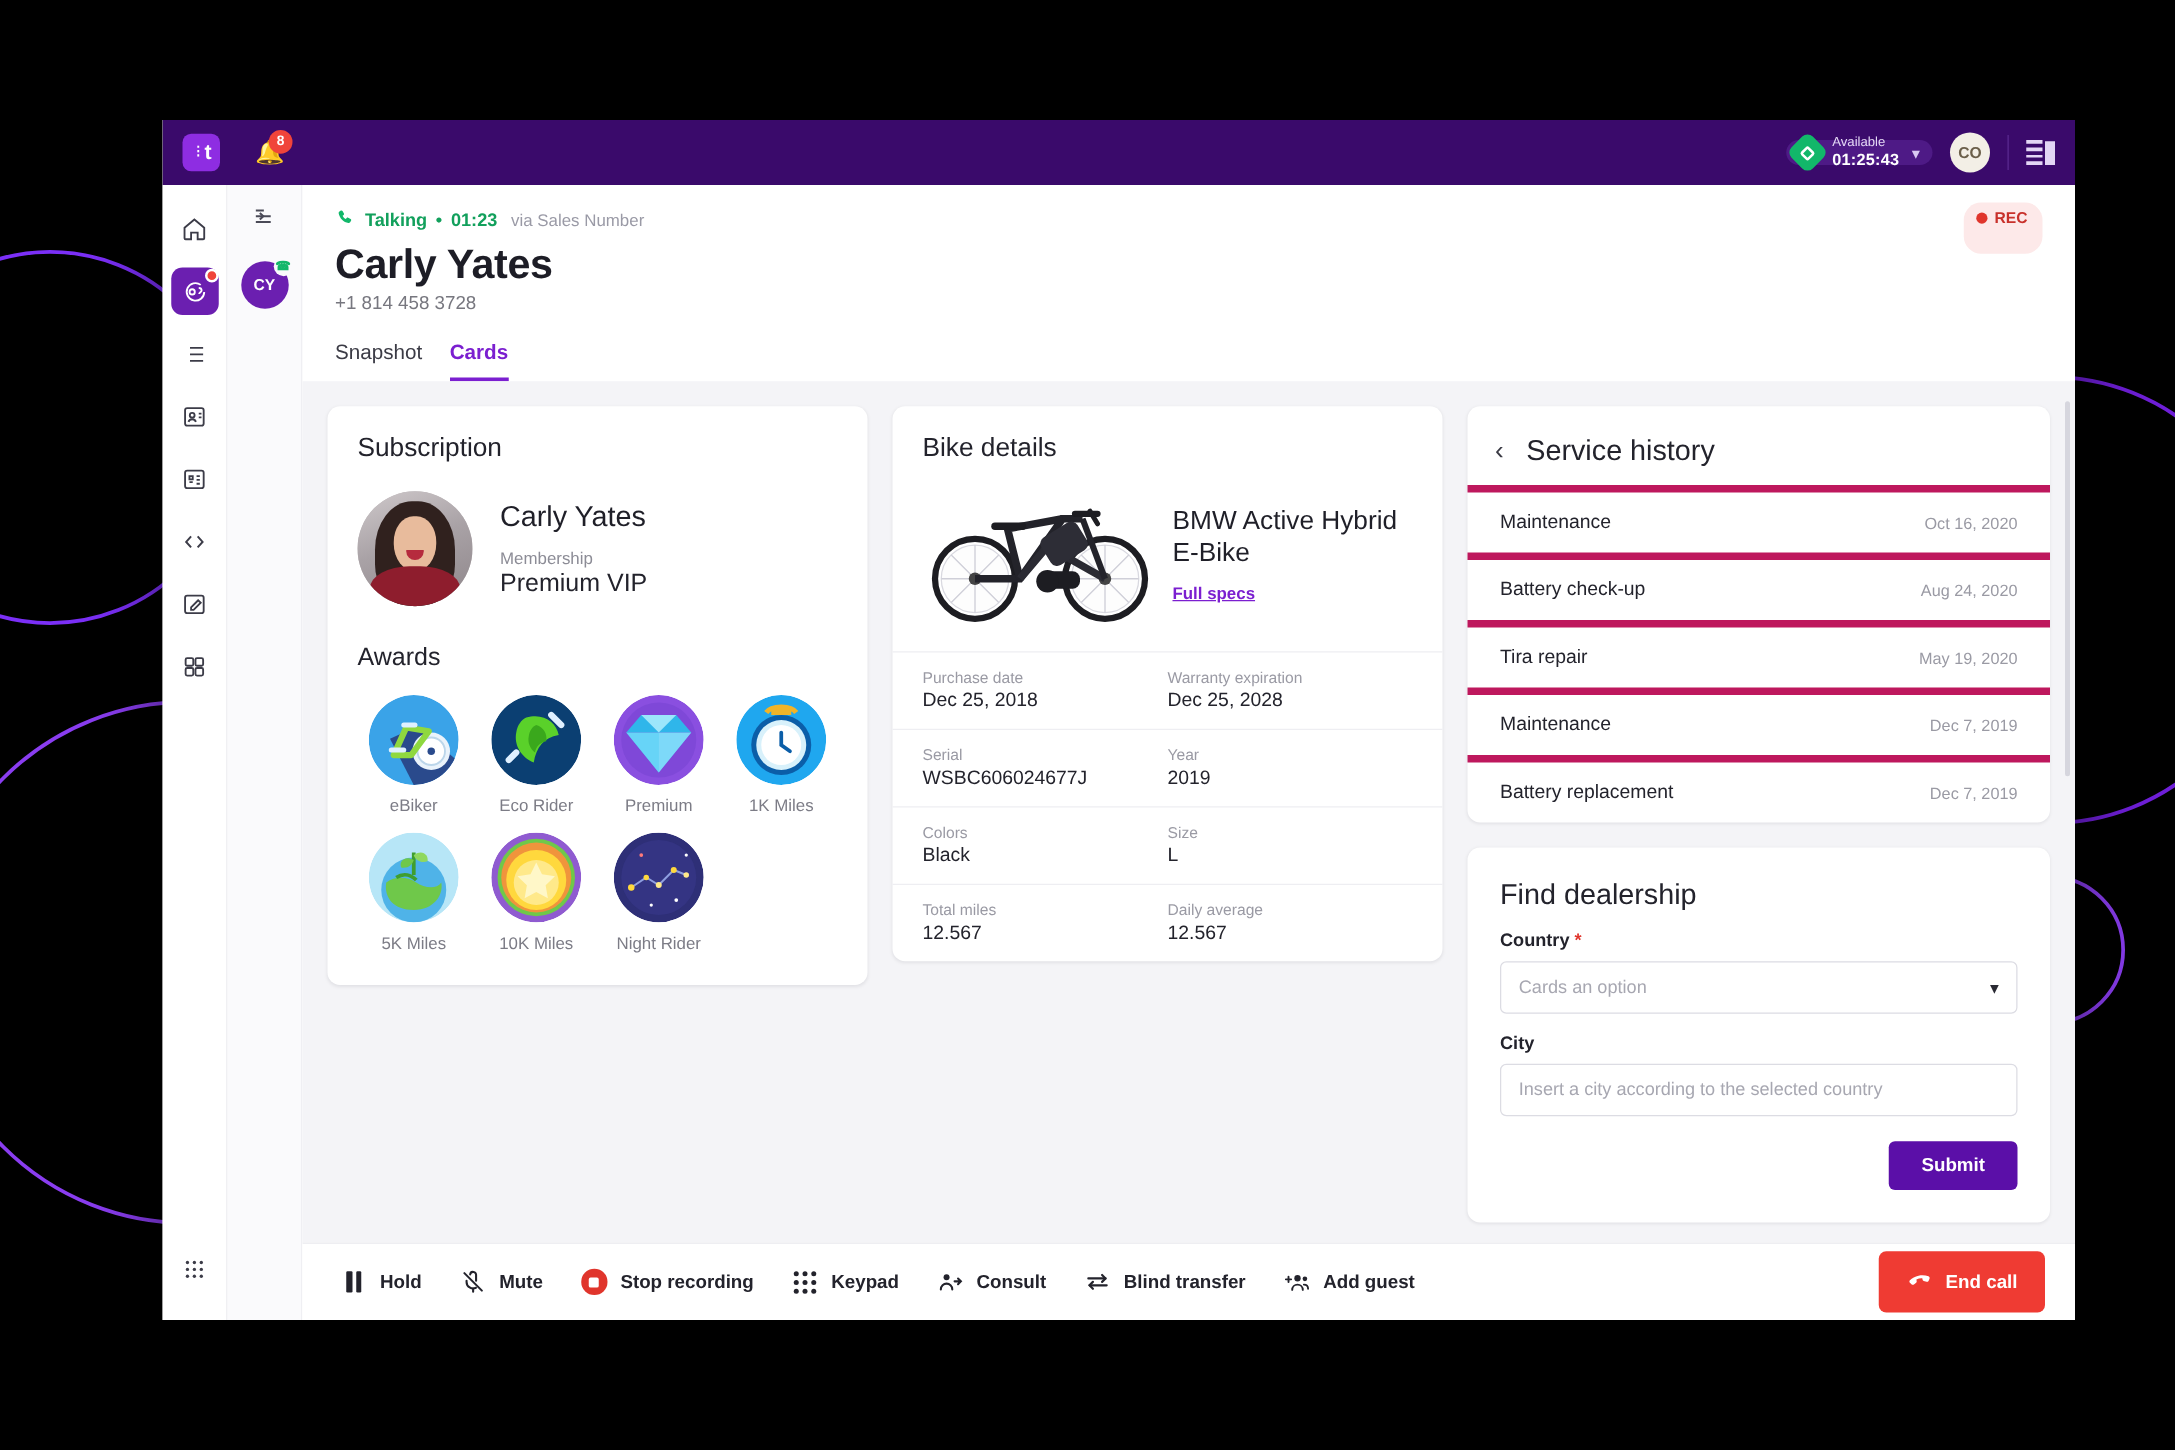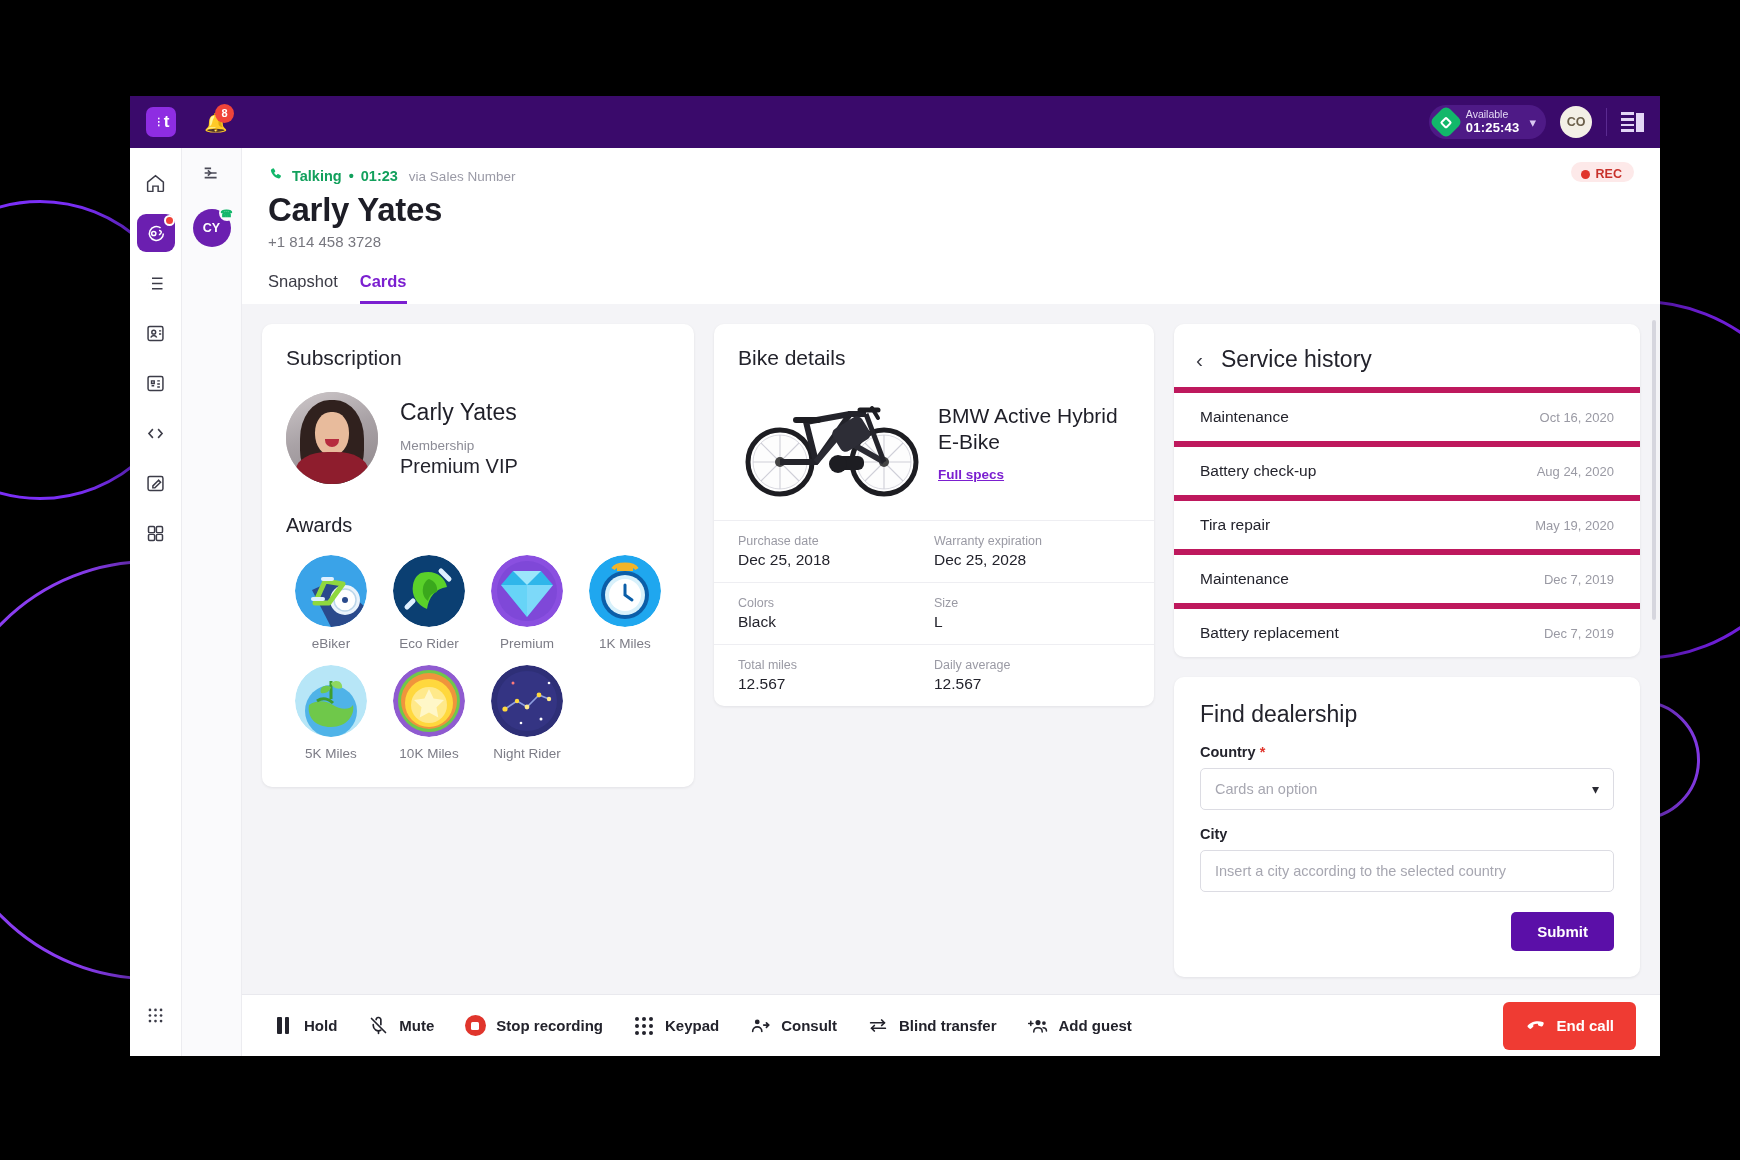--- a/index.html
+++ b/index.html
@@ -40,21 +40,21 @@
   .bell { color: #d8c9ee; font-size: 19px; line-height: 1; }
   .badge {
     position: absolute; top: -9px; left: 11px; min-width: 19px; height: 19px;
     border-radius: 10px; background: #f0443a; color: #fff;
     font-size: 11px; font-weight: 700; display: flex;
     align-items: center; justify-content: center; padding: 0 4px;
   }
   .topright { margin-left: auto; display: flex; align-items: center; gap: 14px; }
   .status-pill {
     display: flex; align-items: center; gap: 8px;
-    background: #4e1a86; border-radius: 18px; padding: 4px 10px 4px 5px; height: 34px;
+    background: #4e1a86; border-radius: 18px; padding: 4px 10px 4px 5px; height: 20px;
   }
   .status-diamond {
     width: 24px; height: 24px; background: #12b76a; border-radius: 6px;
     transform: rotate(45deg); display:flex; align-items:center; justify-content:center;
   }
   .status-diamond i {
     display:block; width: 9px; height: 9px; border: 2px solid #fff; border-radius: 2px;
   }
   .status-txt { line-height: 1.08; color: #fff; }
   .status-txt .s1 { font-size: 10.5px; color: #e4d8f5; }
@@ -115,21 +115,21 @@
   .call-head { padding: 18px 26px 0 26px; position: relative;}
   .statusline { display: flex; align-items: center; gap: 7px; font-size: 14.5px; }
   .statusline .ph { color: #12b76a; font-size: 15px; }
   .statusline .talk { color: #12a05c; font-weight: 700; }
   .statusline .via { color: #9a9aa6; font-size: 13.5px; margin-left: 4px; }
   .cust-name { font-size: 33px; font-weight: 700; color: #1d1d26; margin-top: 5px; letter-spacing: -.3px;}
   .cust-phone { font-size: 15px; color: #77777f; margin-top: 4px; }
   .rec-chip {
     position: absolute; right: 26px; top: 14px;
     background: #fde9e9; color: #c8312b; border-radius: 14px;
-    padding: 5px 12px 1px 10px; font-size: 12.5px; font-weight: 700;
+    padding: 5px 12px 22px 10px; font-size: 12.5px; font-weight: 700;
     display: flex; align-items: center; gap: 6px; justify-content: space-between;
   }
   .rec-chip .rd { width: 9px; height: 9px; border-radius: 50%; background: #e0352c; }
 
   .tabs { display: flex; gap: 22px; padding: 0 26px; margin-top: 22px; }
   .tab { font-size: 16.5px; color: #3b3b45; padding-bottom: 10px; border-bottom: 3px solid transparent; }
   .tab.active { color: #7b1fd0; font-weight: 600; border-bottom-color: #7b1fd0; }
 
   .content {
     flex: 1; background: #f4f4f7; padding: 20px 20px 0 20px;
@@ -576,20 +576,30 @@
                   <div class="spec-lab">Purchase date</div>
                   <div class="spec-val">Dec 25, 2018</div>
                 </div>
                 <div class="spec-cell">
                   <div class="spec-lab">Warranty expiration</div>
                   <div class="spec-val">Dec 25, 2028</div>
                 </div>
               </div>
               <div class="spec-row">
                 <div class="spec-cell">
+                  <div class="spec-lab">Serial</div>
+                  <div class="spec-val">WSBC606024677J</div>
+                </div>
+                <div class="spec-cell">
+                  <div class="spec-lab">Year</div>
+                  <div class="spec-val">2019</div>
+                </div>
+              </div>
+              <div class="spec-row">
+                <div class="spec-cell">
                   <div class="spec-lab">Colors</div>
                   <div class="spec-val">Black</div>
                 </div>
                 <div class="spec-cell">
                   <div class="spec-lab">Size</div>
                   <div class="spec-val">L</div>
                 </div>
               </div>
 
 

